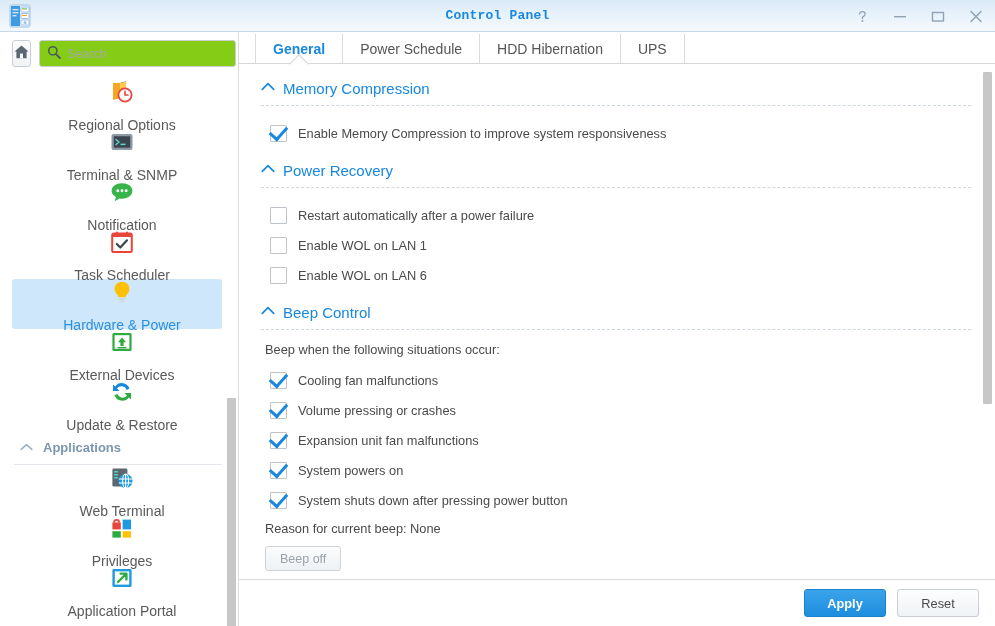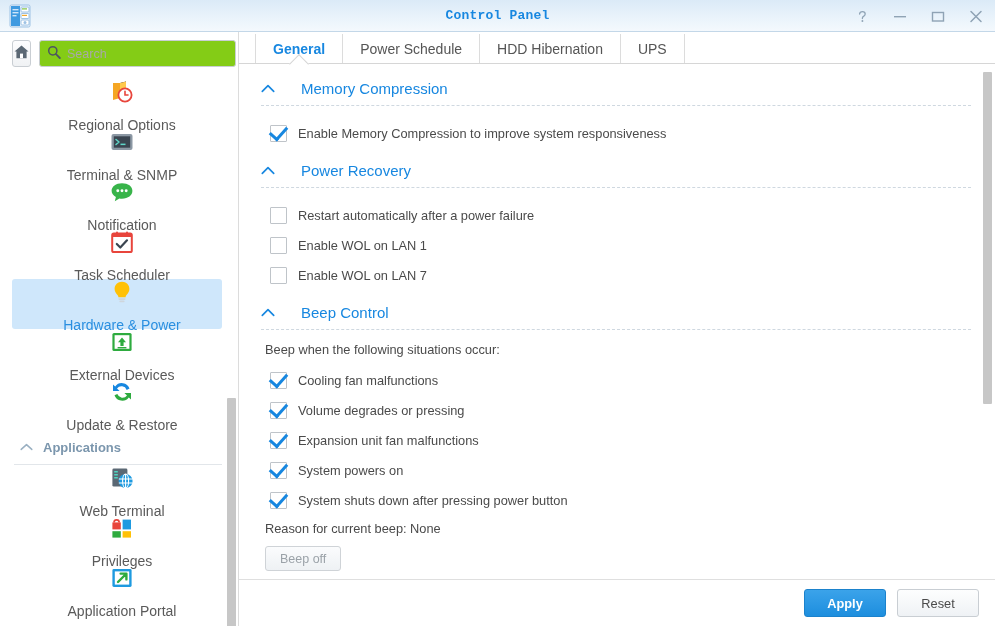--- a/index.html
+++ b/index.html
@@ -138,21 +138,21 @@
     transform: rotate(45deg);
   }
 
   .panel {
     flex: 1; position: relative; overflow: hidden;
     border-bottom: 1px solid #dfdfdf;
   }
   .panel-inner { padding: 16px 24px 0 22px; }
 
   .section-head {
-    display: flex; align-items: center; gap: 26px;
+    display: flex; align-items: flex-start; gap: 8px;
     color: #1787e0; font-size: 15px;
     padding-bottom: 8px;
   }
   .chev-up { font-size: 13px; color: #1787e0; line-height: 1; }
   .dashed {
     border-bottom: 1px dashed #cfd8e0;
     margin-bottom: 12px;
   }
 
   .cbrow {
@@ -483,21 +483,21 @@
           <div class="cbrow">
             <span class="cb"></span>
             <span>Restart automatically after a power failure</span>
           </div>
           <div class="cbrow">
             <span class="cb"></span>
             <span>Enable WOL on LAN 1</span>
           </div>
           <div class="cbrow">
             <span class="cb"></span>
-            <span>Enable WOL on LAN 7</span>
+            <span>Enable WOL on LAN 6</span>
           </div>
 
           <div class="sect-gap"></div>
 
           
           <div class="section-head">
             <span class="chev-up">
               <svg width="14" height="9" viewBox="0 0 14 9">
                   <path d="M1.3 7.3 L7 1.7 L12.7 7.3" stroke="#1787e0" stroke-width="1.7" fill="none" stroke-linecap="round" stroke-linejoin="round"></path>
                 </svg>
@@ -507,21 +507,21 @@
           <div class="dashed"></div>
 
           <div class="plain-text">Beep when the following situations occur:</div>
 
           <div class="cbrow">
             <span class="cb checked"></span>
             <span>Cooling fan malfunctions</span>
           </div>
           <div class="cbrow">
             <span class="cb checked"></span>
-            <span>Volume degrades or pressing</span>
+            <span>Volume pressing or crashes</span>
           </div>
           <div class="cbrow">
             <span class="cb checked"></span>
             <span>Expansion unit fan malfunctions</span>
           </div>
           <div class="cbrow">
             <span class="cb checked"></span>
             <span>System powers on</span>
           </div>
           <div class="cbrow">

